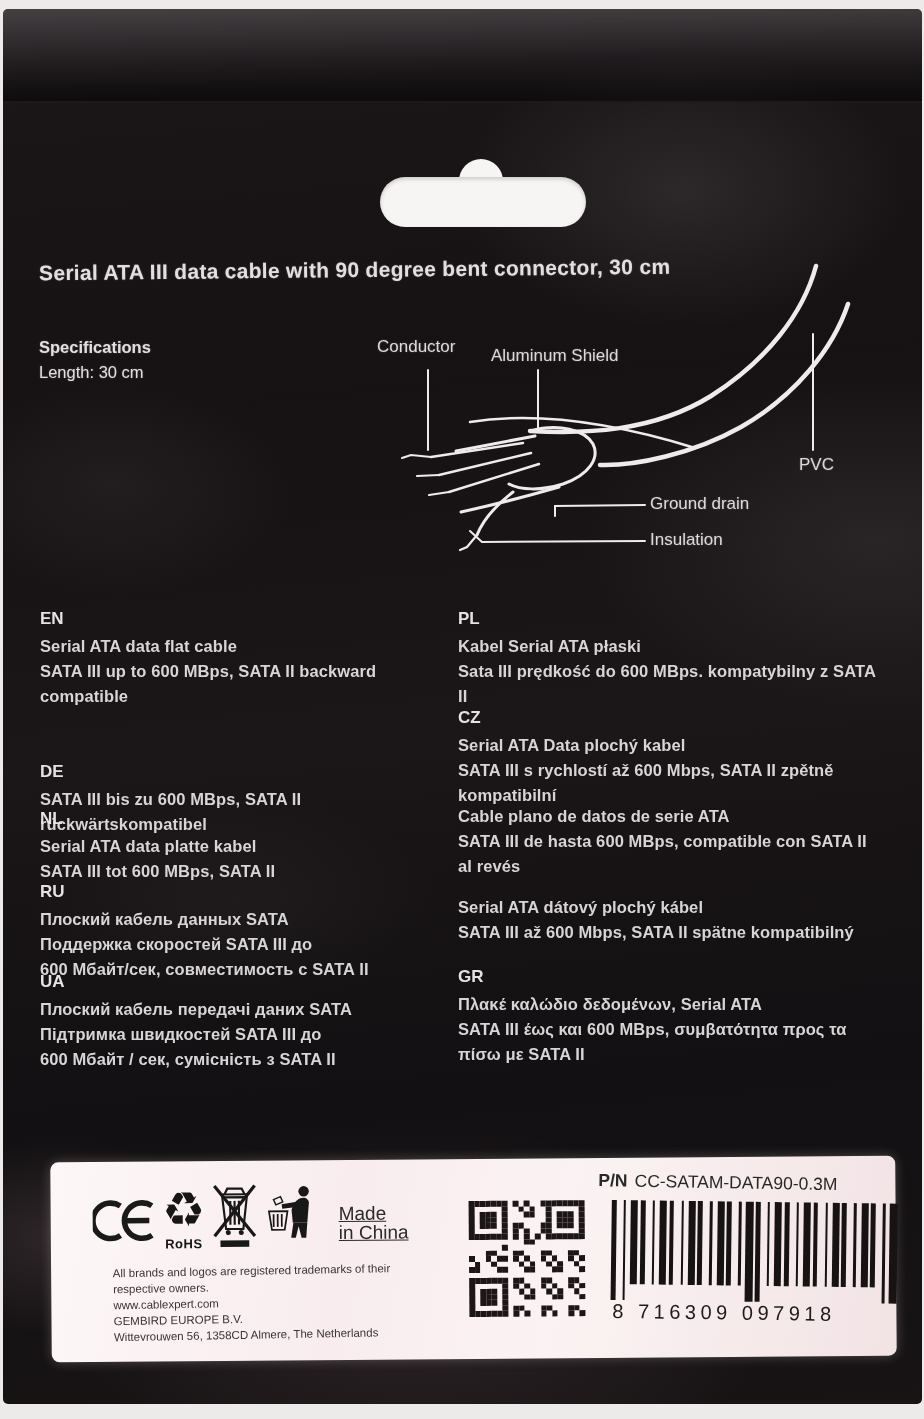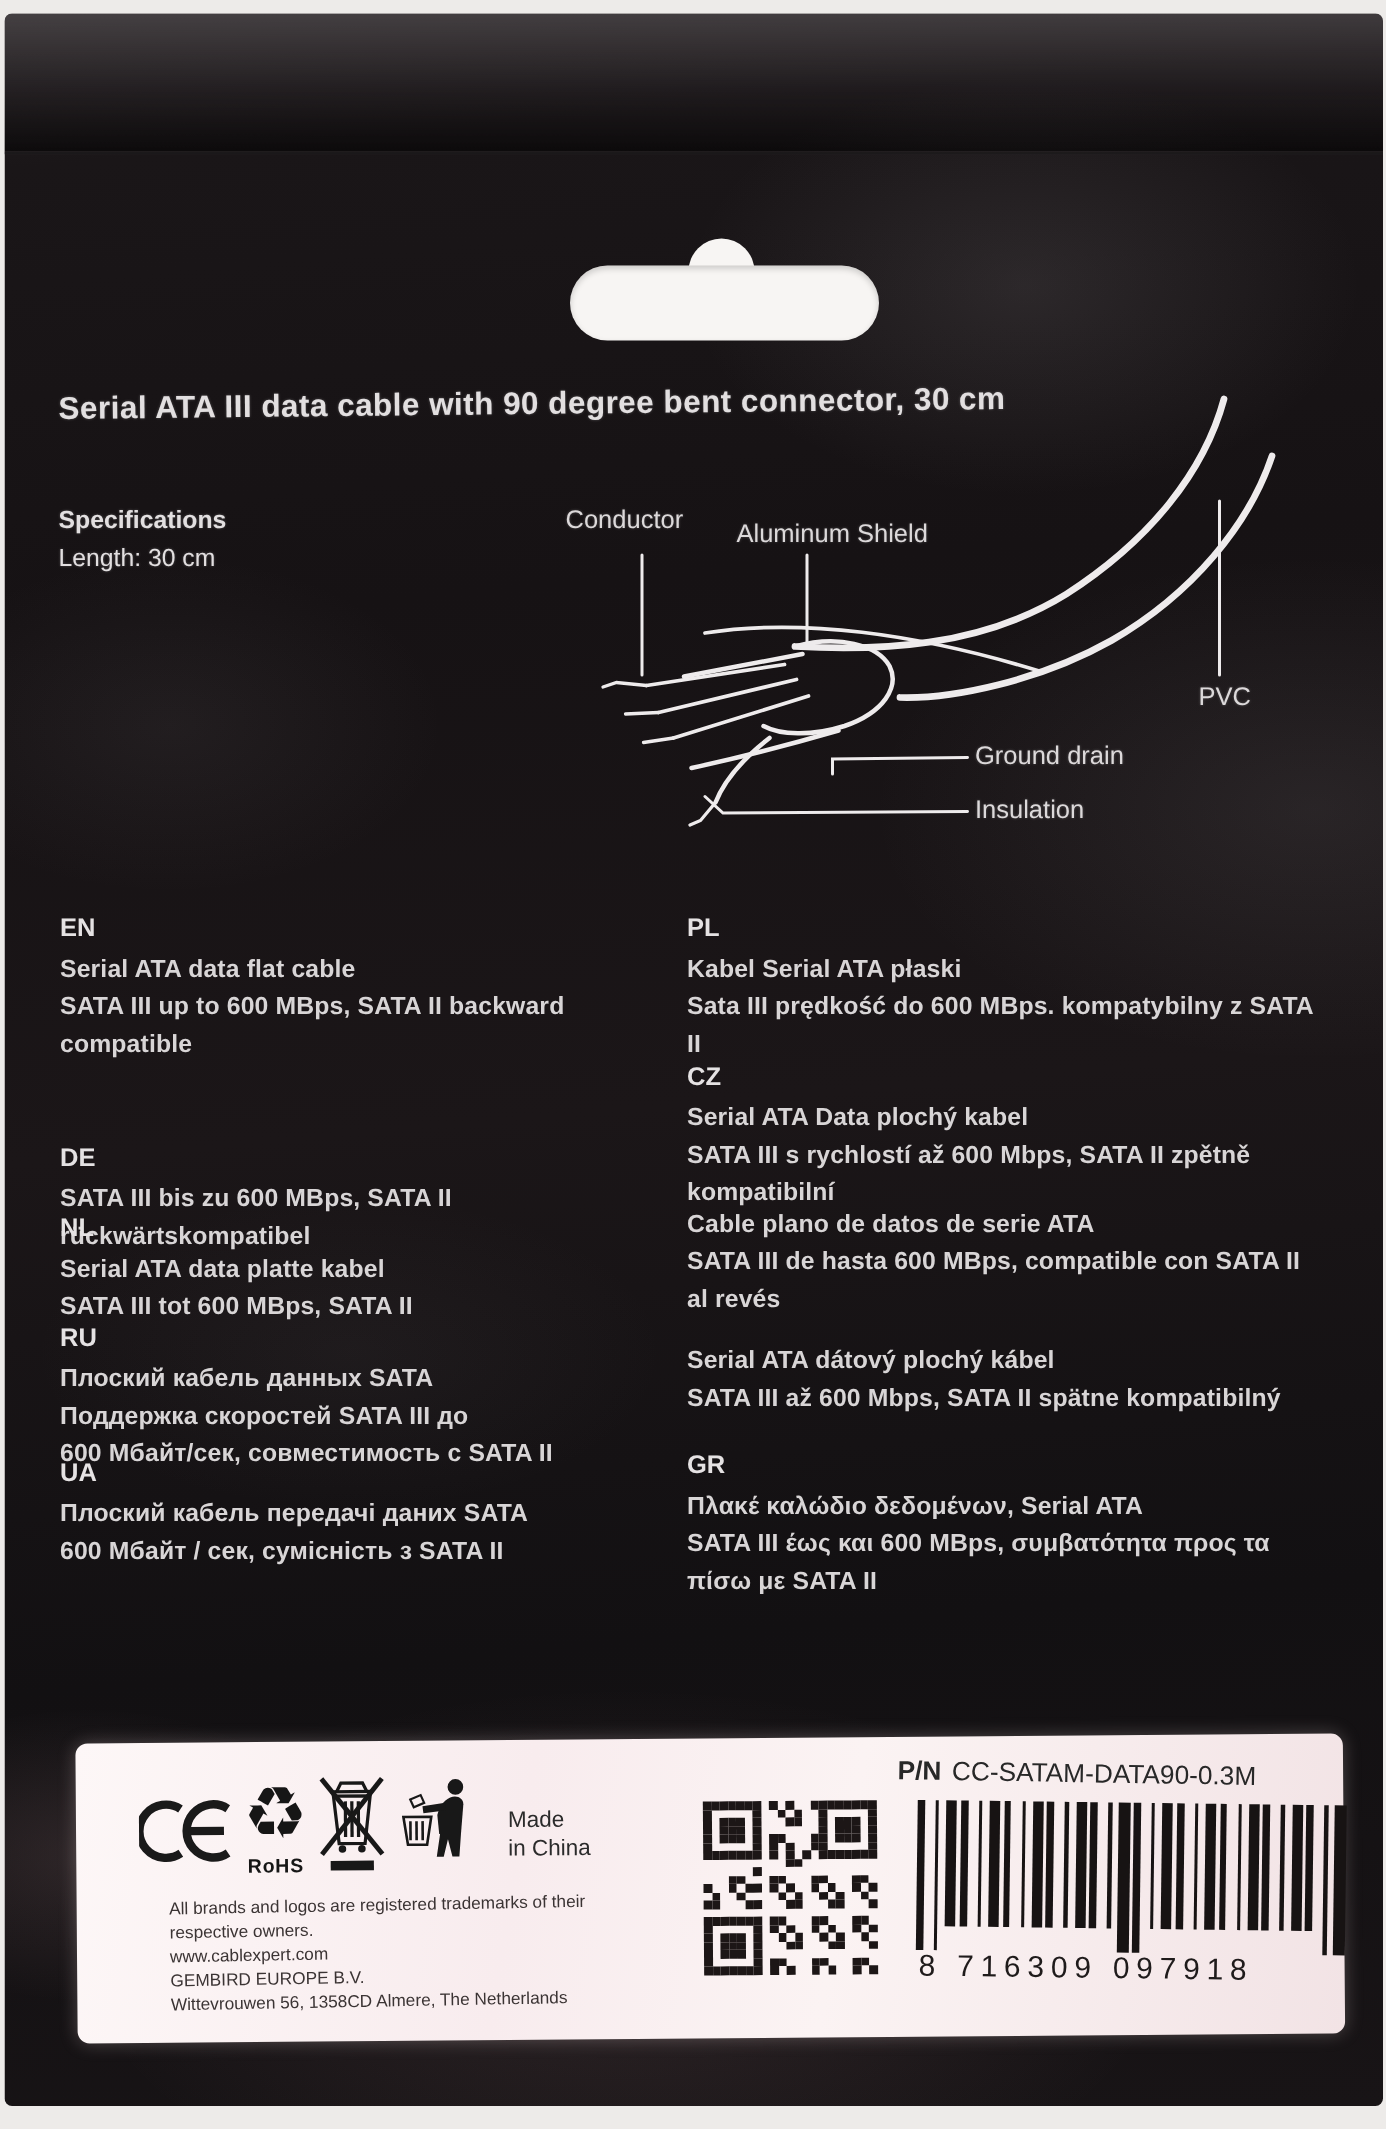--- a/index.html
+++ b/index.html
@@ -50,21 +50,21 @@
     transform:rotate(-.45deg);
     box-shadow:0 0 12px rgba(250,230,232,.25);
     color:#242424;
   }
   .ce{position:absolute;left:42px;top:38px;}
   .recycle-wrap{position:absolute;left:106px;top:22px;width:54px;text-align:center;color:#161616;}
   .recycle-glyph{font-family:"DejaVu Sans",sans-serif;font-size:48px;line-height:52px;}
   .rohs{font-size:13px;font-weight:bold;letter-spacing:.5px;margin-top:1px;}
   .weee{position:absolute;left:162px;top:22px;}
   .tidy{position:absolute;left:216px;top:22px;}
-  .madein{position:absolute;left:288px;top:44px;font-size:15px;line-height:19px;color:#2b2b2b;}
+  .madein{position:absolute;left:288px;top:44px;font-size:19px;line-height:19px;color:#2b2b2b;text-decoration:underline;}
   .legal{position:absolute;left:62px;top:102px;transform:rotate(-.6deg);}
   .legal div{font-size:11.5px;line-height:16px;color:#3b3434;}
   .qr{position:absolute;left:418px;top:42px;width:116px;height:116px;display:grid;
       grid-template-columns:repeat(21,1fr);grid-template-rows:repeat(21,1fr);}
   .qr i{display:block;}
   .qr i.d{background:#1c1616;}
   .pn{position:absolute;left:548px;top:15px;font-size:17.5px;color:#282828;transform:rotate(1.4deg);white-space:nowrap;}
   .pn b{margin-right:7px;}
   .barcode{position:absolute;left:560px;top:45px;transform:rotate(1.2deg);}
   .barcode-bars{position:relative;height:100px;}
@@ -140,20 +140,21 @@
   </div>
   <div class="lang" style="left:37px;top:873px;">
     <div class="lang-code">RU</div>
     <div class="lang-line">Плоский кабель данных SATA</div>
     <div class="lang-line">Поддержка скоростей SATA III до</div>
     <div class="lang-line">600 Мбайт/сек, совместимость с SATA II</div>
   </div>
   <div class="lang" style="left:37px;top:963px;">
     <div class="lang-code">UA</div>
     <div class="lang-line">Плоский кабель передачі даних SATA</div>
+    <div class="lang-line">Підтримка швидкостей SATA III до</div>
     <div class="lang-line">600 Мбайт / сек, сумісність з SATA II</div>
   </div>
 
   <div class="lang" style="left:455px;top:600px;">
     <div class="lang-code">PL</div>
     <div class="lang-line">Kabel Serial ATA płaski</div>
     <div class="lang-line">Sata III prędkość do 600 MBps. kompatybilny z SATA</div>
     <div class="lang-line">II</div>
   </div>
   <div class="lang" style="left:455px;top:699px;">

